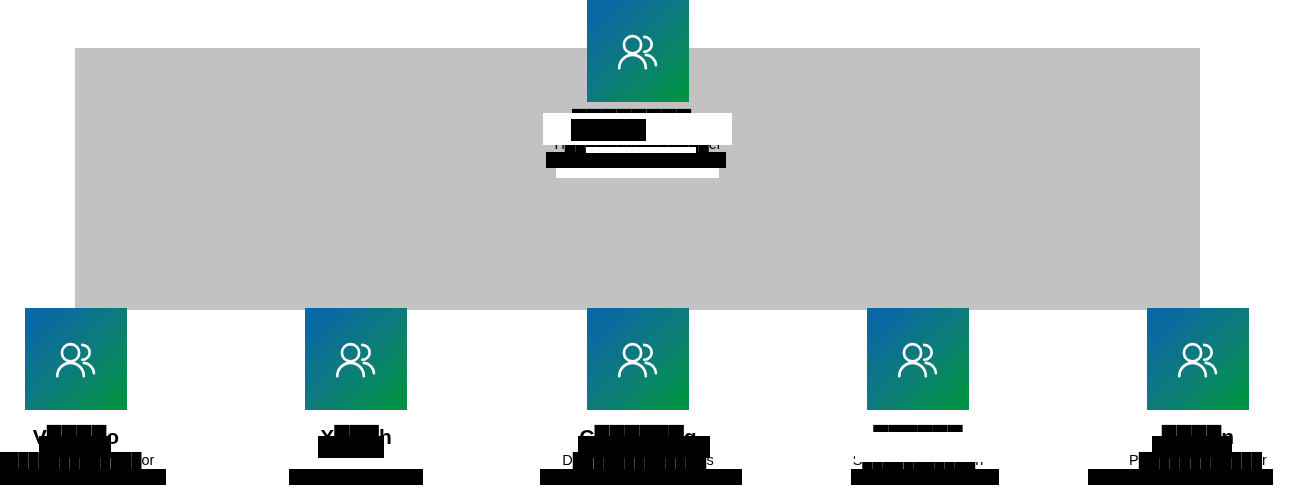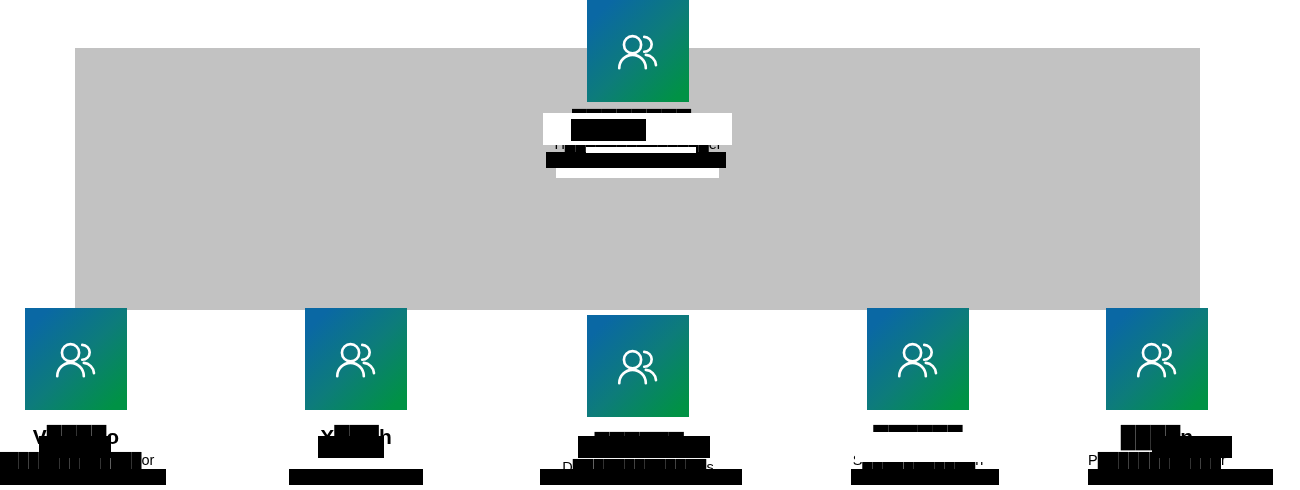--- a/index.html
+++ b/index.html
@@ -151,21 +151,21 @@
           <path d="M40 14 a9.5 9.5 0 0 1 0 19"></path>
           <path d="M42 37 a14 14 0 0 1 13 13"></path>
         </g>
       </svg>
     </div>
     <div class="labels">
       <div class="node-name">X███h</div>
     </div>
   </div>
 
-  <div class="node node-leaf" style="left:587px; top:315px;">
+  <div class="node node-leaf" style="left:587px; top:308px;">
     <div class="tile">
       <svg viewBox="0 0 64 64" aria-hidden="true">
         <g fill="none" stroke="#ffffff" stroke-width="3.4" stroke-linecap="round">
           <circle cx="25" cy="24" r="11"></circle>
           <path d="M8 54 a17 17 0 0 1 34 0"></path>
           <path d="M40 14 a9.5 9.5 0 0 1 0 19"></path>
           <path d="M42 37 a14 14 0 0 1 13 13"></path>
         </g>
       </svg>
     </div>
@@ -185,21 +185,21 @@
           <path d="M42 37 a14 14 0 0 1 13 13"></path>
         </g>
       </svg>
     </div>
     <div class="labels">
       <div class="node-name">██████</div>
       <div class="node-title">S███████████n</div>
     </div>
   </div>
 
-  <div class="node node-leaf" style="left:1106px; top:308px;">
+  <div class="node node-leaf" style="left:1147px; top:308px;">
     <div class="tile">
       <svg viewBox="0 0 64 64" aria-hidden="true">
         <g fill="none" stroke="#ffffff" stroke-width="3.4" stroke-linecap="round">
           <circle cx="25" cy="24" r="11"></circle>
           <path d="M8 54 a17 17 0 0 1 34 0"></path>
           <path d="M40 14 a9.5 9.5 0 0 1 0 19"></path>
           <path d="M42 37 a14 14 0 0 1 13 13"></path>
         </g>
       </svg>
     </div>

